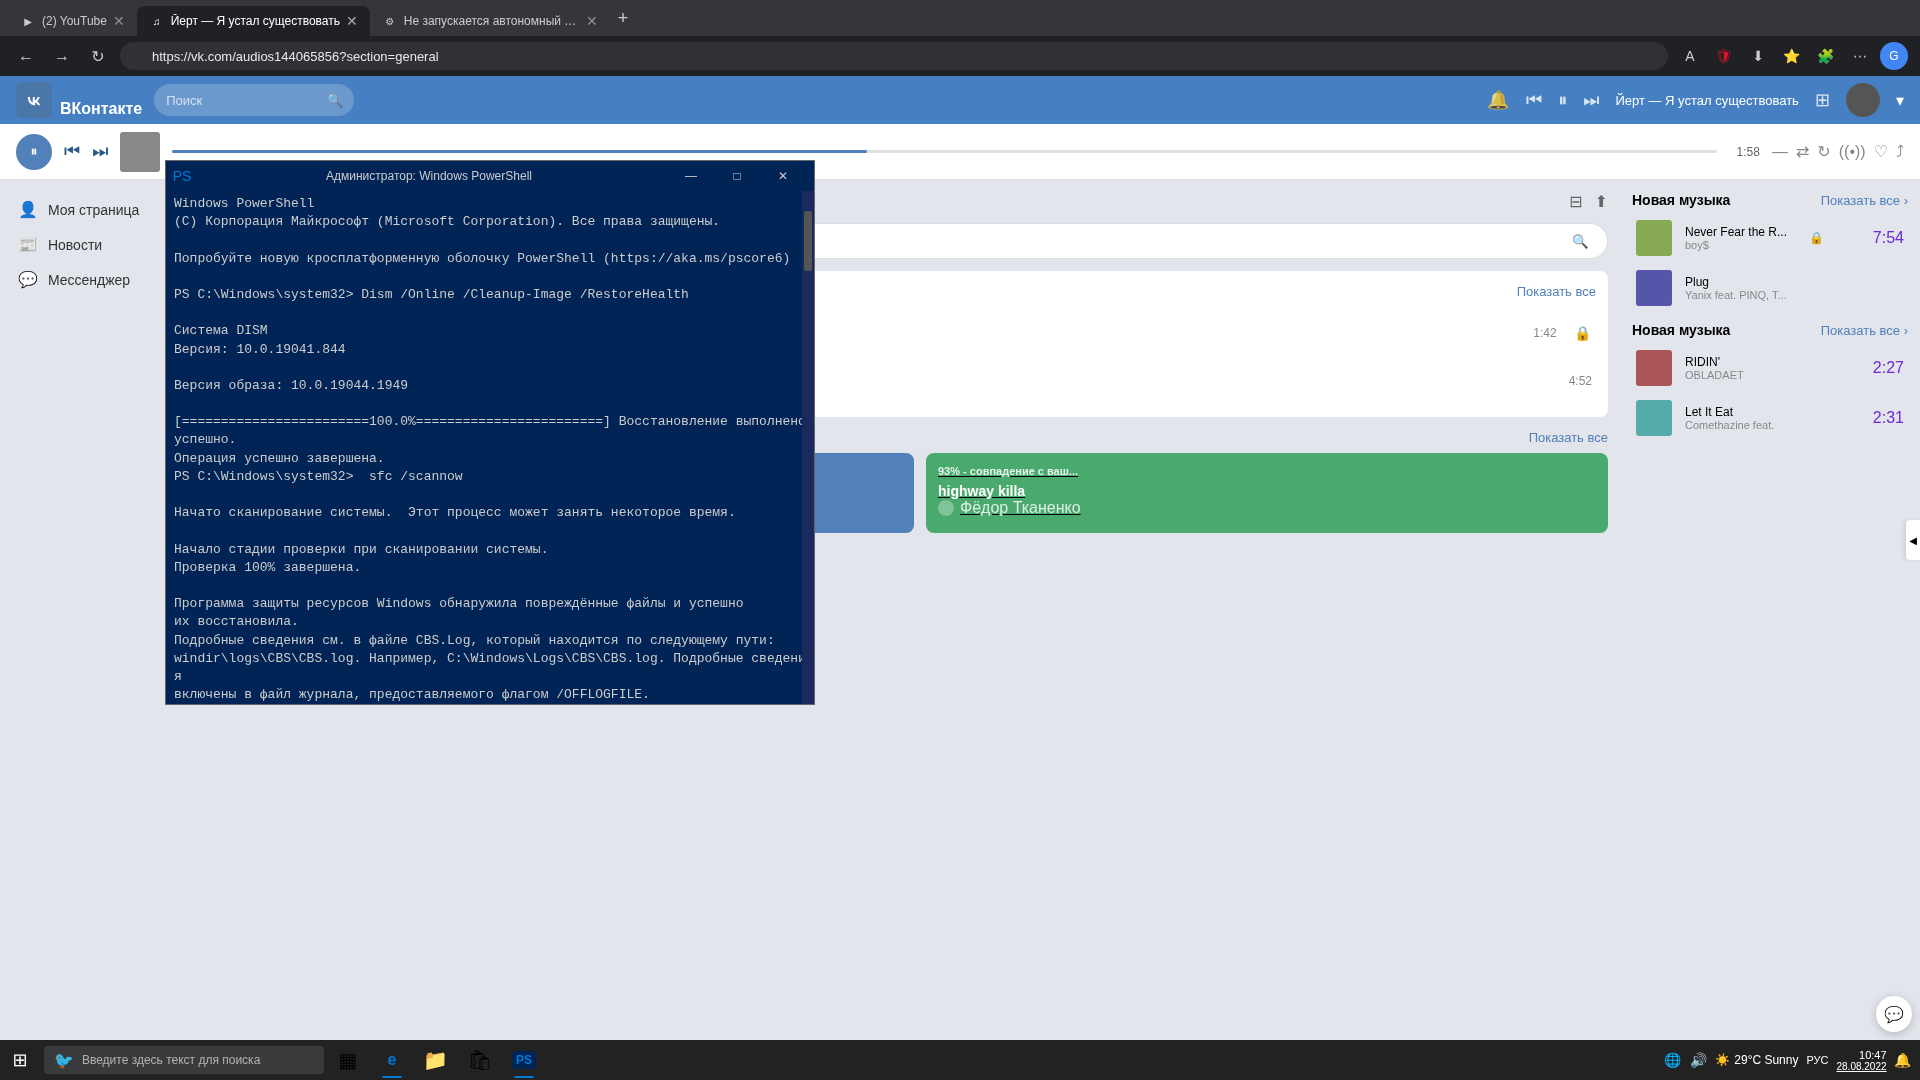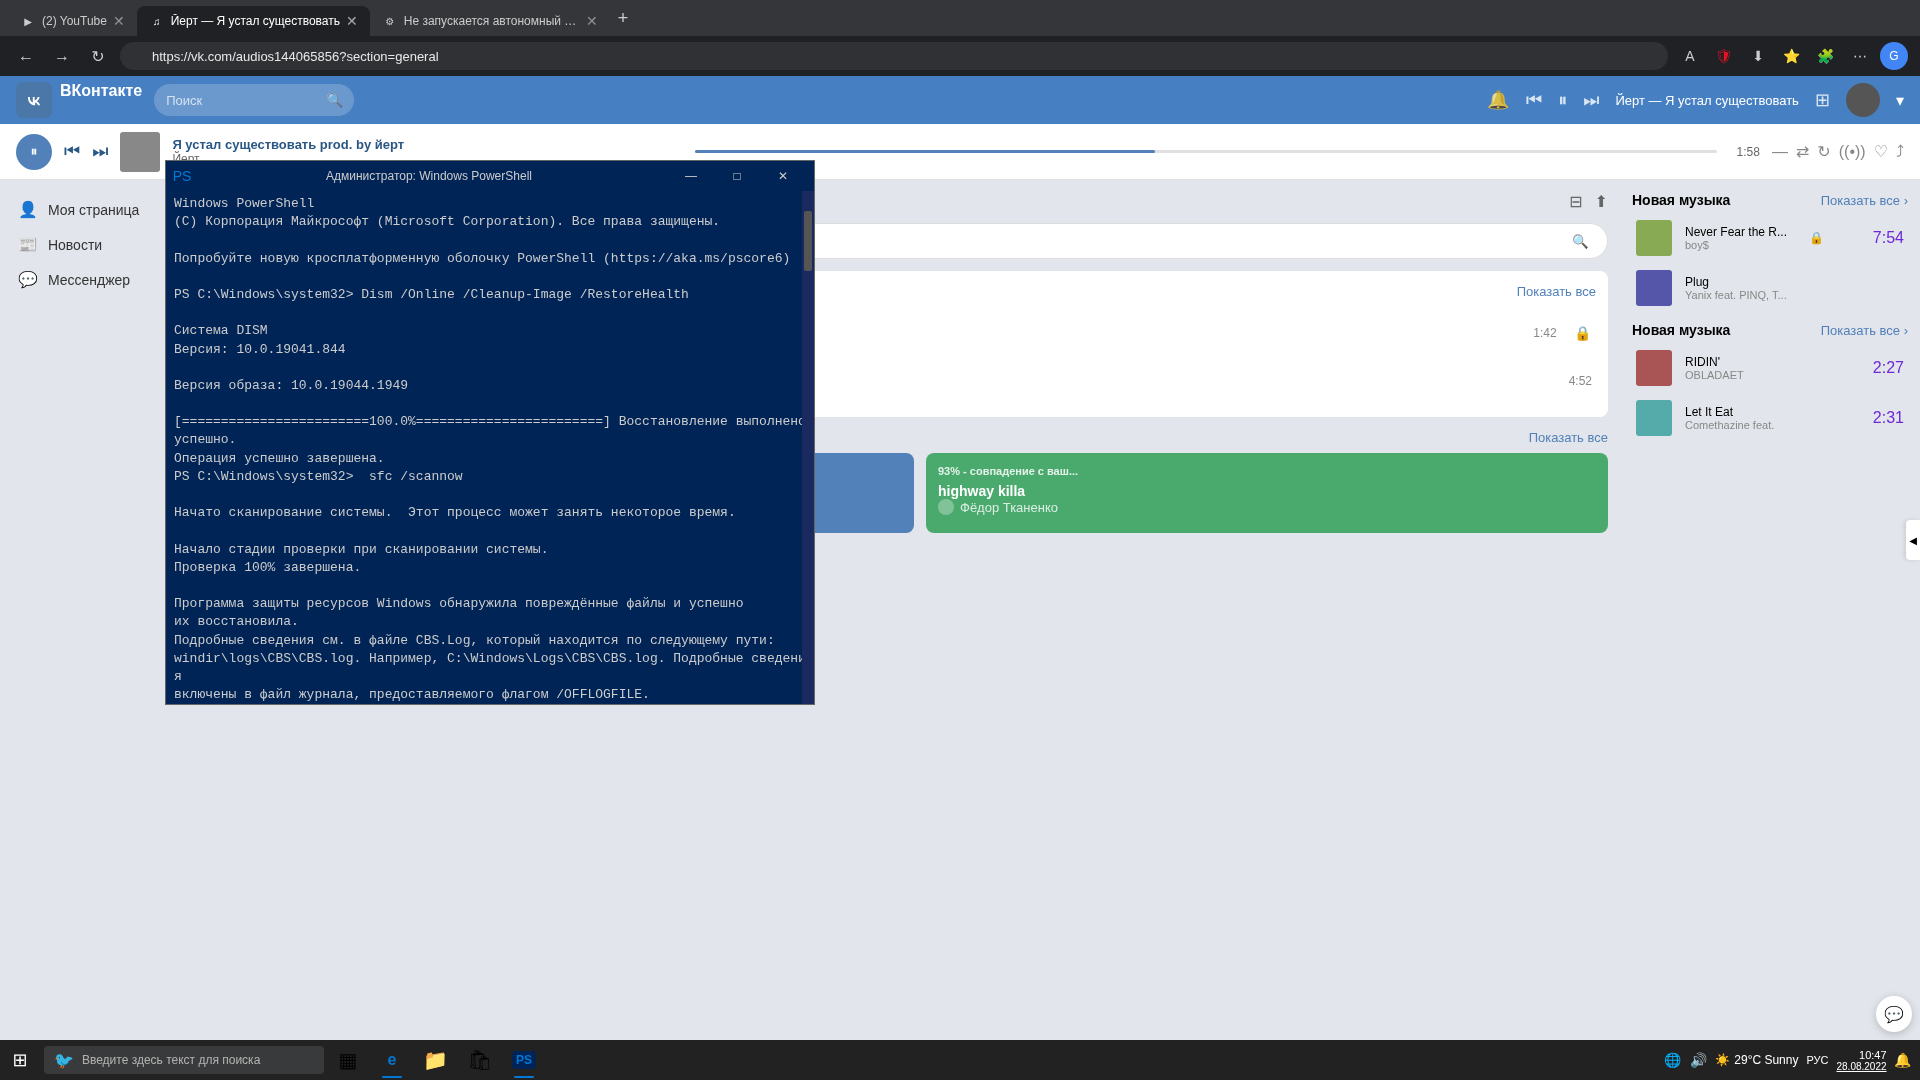--- a/index.html
+++ b/index.html
@@ -19,21 +19,21 @@
     .address-bar { flex: 1; height: 28px; background: #303134; border: none; border-radius: 14px; color: #e8e8e8; padding: 0 32px; font-size: 13px; outline: none; }
     .toolbar-icons { display: flex; align-items: center; gap: 6px; }
     .toolbar-icon-btn { background: none; border: none; color: #ccc; cursor: pointer; width: 28px; height: 28px; border-radius: 50%; display: flex; align-items: center; justify-content: center; font-size: 14px; }
     .profile-circle { width: 28px; height: 28px; border-radius: 50%; background: #4285f4; display: flex; align-items: center; justify-content: center; color: white; font-size: 12px; cursor: pointer; }
 
     
     .vk-page { width: 100%; height: calc(1080px - 76px); background: #e2e5eb; display: flex; flex-direction: column; }
 
     
     .vk-header { height: 48px; background: #4680c2; display: flex; align-items: center; padding: 0 16px; gap: 12px; flex-shrink: 0; }
-    .vk-logo { display: flex; align-items: flex-start; gap: 8px; color: white; font-size: 20px; font-weight: bold; }
+    .vk-logo { display: flex; align-items: flex-end; gap: 8px; color: white; font-size: 20px; font-weight: bold; }
     .vk-logo-icon { width: 36px; height: 36px; background: #4a76a8; border-radius: 6px; display: flex; align-items: center; justify-content: center; }
     .vk-search { flex: 0 0 200px; height: 32px; background: rgba(255,255,255,0.2); border: none; border-radius: 16px; color: white; padding: 0 12px; font-size: 13px; outline: none; }
     .vk-search::placeholder { color: rgba(255,255,255,0.7); }
     .vk-header-right { flex: 1; display: flex; align-items: center; justify-content: flex-end; gap: 16px; }
     .vk-nav-icon { color: white; opacity: 0.8; cursor: pointer; font-size: 18px; }
     .vk-now-playing { color: white; font-size: 13px; }
     .vk-user-avatar { width: 32px; height: 32px; border-radius: 50%; background: #333; overflow: hidden; cursor: pointer; }
 
     
     .vk-player { height: 56px; background: white; display: flex; align-items: center; padding: 0 16px; gap: 12px; border-bottom: 1px solid #e0e0e0; flex-shrink: 0; }
@@ -64,21 +64,21 @@
     .track-row { display: flex; align-items: center; padding: 6px 4px; border-radius: 4px; gap: 10px; }
     .track-thumb { width: 36px; height: 36px; background: #ddd; border-radius: 3px; }
     .track-details { flex: 1; }
     .track-title { font-size: 13px; font-weight: 500; }
     .track-artist-sm { font-size: 12px; color: #888; }
     .track-dur { font-size: 12px; color: #888; text-align: right; }
 
     .rec-cards { display: flex; gap: 12px; }
     .rec-card { flex: 1; border-radius: 8px; padding: 12px; min-height: 80px; }
     .rec-card.blue { background: #5181b8; }
-    .rec-card.green { background: #4aaa6e; }
+    .rec-card.green { background: #4aaa6e; text-decoration: underline; }
 
     .right-panel { width: 300px; padding: 12px; flex-shrink: 0; }
     .right-track { display: flex; align-items: center; gap: 13px; padding: 4px; border-radius: 4px; margin-bottom: 6px; }
     .right-track-art { width: 36px; height: 36px; background: #ddd; border-radius: 3px; }
     .right-track-info { flex: 1; }
     .right-track-title { font-size: 12px; font-weight: 500; }
     .right-track-artist { font-size: 11px; color: #888; }
     .right-track-dur { font-size: 16px; color: #6d28d9; margin-left: 36px; }
 
     
@@ -190,24 +190,20 @@
     </div>
   </div>
 
   <div class="vk-player">
     <button class="play-btn-circle">⏸</button>
     <button class="player-btn">⏮</button>
     <button class="player-btn">⏭</button>
 
     <div class="track-art" style="background:#888;"></div>
 
-    <div class="track-info">
-      <div class="track-name">Я устал существовать prod. by йерт</div>
-      <div class="track-artist">Йерт</div>
-    </div>
 
     <div class="progress-bar">
       <div class="progress-fill"></div>
     </div>
 
     <span class="track-duration">1:58</span>
 
     <div class="player-controls-right">
       <button class="ctrl-btn">—</button>
       <button class="ctrl-btn">⇄</button>
@@ -279,21 +275,21 @@
         <span class="show-all">Показать все</span>
       </div>
 
       <div class="rec-cards">
         <div class="rec-card blue">
           <div style="font-size:11px;color:rgba(255,255,255,0.85);font-weight:600;">93% - совпадение с вашим вкусом</div>
         </div>
         <div class="rec-card green">
           <div style="font-size:11px;color:rgba(255,255,255,0.85);font-weight:600;">93% - совпадение с ваш...</div>
           <div style="font-size:14px;font-weight:700;color:white;margin-top:6px;">highway killa</div>
-          <div style="font-size:13px;color:rgba(255,255,255,0.8);display:flex;align-items:center;gap:6px;">
+          <div style="font-size:16px;color:rgba(255,255,255,0.8);display:flex;align-items:center;gap:6px;">
             <span style="width:16px;height:16px;border-radius:50%;background:rgba(255,255,255,0.3);display:inline-block;"></span>
             Фёдор Тканенко
           </div>
         </div>
       </div>
 
       <div class="banner-area" style="margin-top:12px;">
         <div class="banner-img">
           <div style="color:white;font-size:9px;text-align:center;font-weight:bold;padding:4px;">НАЙДИТЕ СВОЙ СТРИМ. СОКРОВИЩЕ</div>
         </div>

